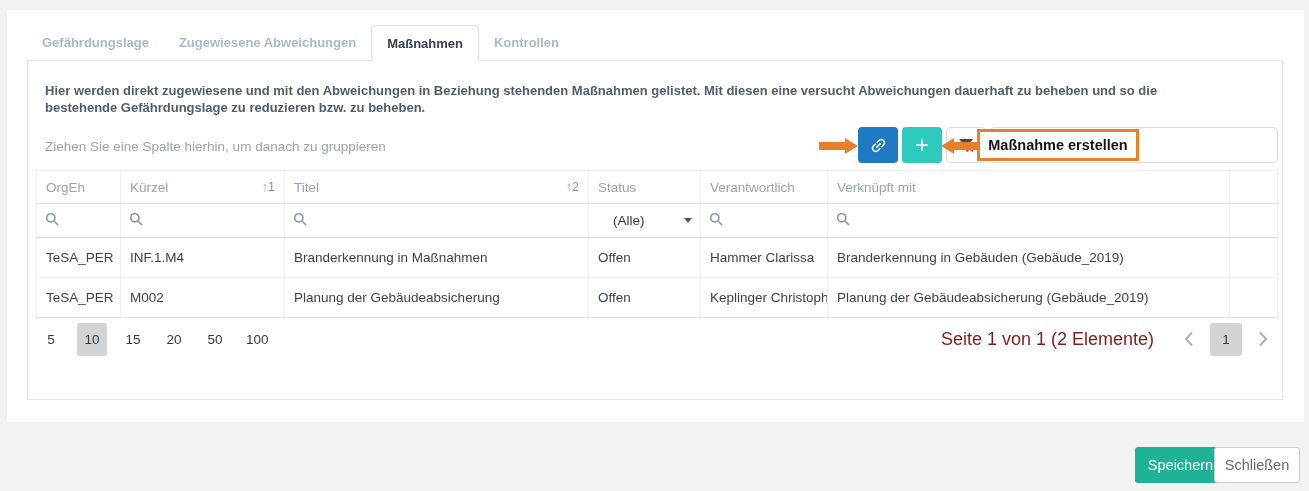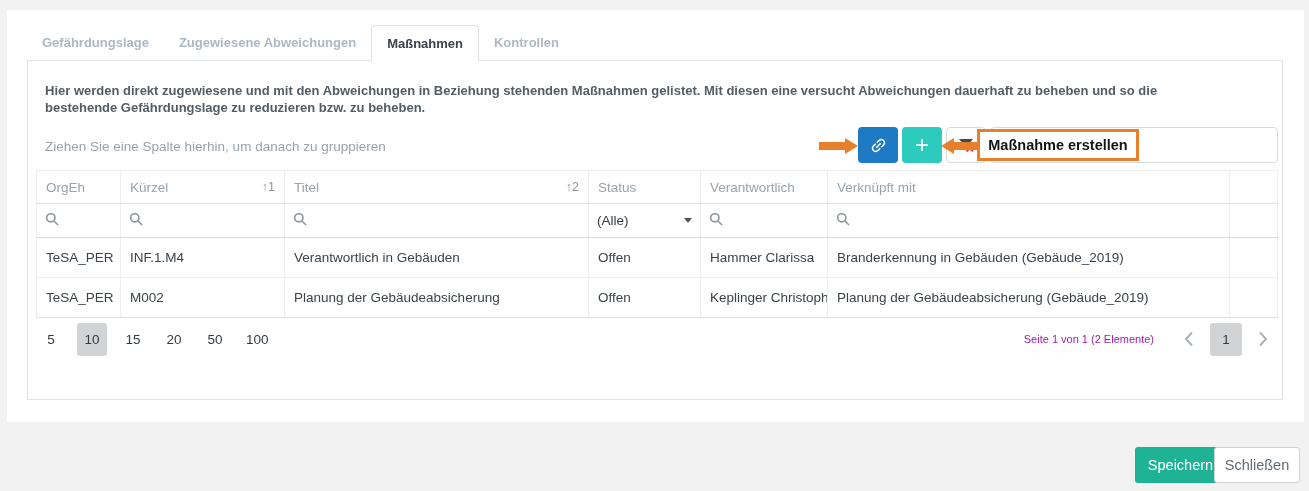--- a/index.html
+++ b/index.html
@@ -29,29 +29,29 @@
   .grid th, .grid td { border-right:1px solid #eceeef; overflow:hidden; white-space:nowrap; text-align:left; font-weight:400; }
   .grid .hrow th { height:33px; color:#9aa3ac; font-size:13.5px; padding:8px 9px; border-bottom:1px solid #dfe2e4; border-top:1px solid #eceeef; }
   .grid .hrow th:first-child { border-left:1px solid #eceeef; }
   .grid .frow td { height:34px; padding:0 8px; border-bottom:1px solid #d8dbdd; }
   .grid .frow td:first-child { border-left:1px solid #eceeef; }
   .grid .drow td { height:40px; padding:0 9px; font-size:13.5px; color:#3a434b; border-bottom:1px solid #eceeef; }
   .grid .drow td:first-child { border-left:1px solid #eceeef; }
   .grid .drow:last-child td { border-bottom:1px solid #dfe2e4; }
   .hcell { display:flex; align-items:center; justify-content:space-between; }
   .sort { font-size:12.5px; color:#8d959c; }
-  .statusfilter { display:flex; align-items:center; justify-content:space-between; color:#333b42; font-size:13.5px; cursor:pointer; }
+  .statusfilter { display:flex; align-items:center; justify-content:space-between; color:#333b42; font-size:13.5px; cursor:pointer;margin-left:16px; }
   .caret { width:0; height:0; border-left:4.5px solid transparent; border-right:4.5px solid transparent; border-top:5px solid #4a545d; }
 
   
   .pager { position:absolute; left:8px; right:6px; top:261px; height:34px; display:flex; align-items:center; }
   .size { min-width:30px; height:33px; line-height:33px; text-align:center; font-size:13.5px; color:#333b42; margin-right:11px; padding:0 5px; border-radius:3px; cursor:pointer; }
   .size.selected { background:#d2d3d4; }
   .pager-right { margin-left:auto; display:flex; align-items:center; }
-  .pager-info { font-size:11px; color:#a21caf; margin-right:22px; }
+  .pager-info { font-size:18px; color:#7f1d1d; margin-right:22px; }
   .nav-chev { width:26px; height:33px; display:flex; align-items:center; justify-content:center; cursor:pointer; }
   .pagenum { width:32px; height:33px; line-height:33px; text-align:center; background:#d2d3d4; border-radius:3px; font-size:13.5px; color:#333b42; margin:0 8px; cursor:pointer; }
 
   
   .btn-save { position:absolute; left:1119px; top:447px; width:91px; height:36px; background:#1eb394; border:none; border-radius:3px; color:#fff; font-size:14.5px; font-family:inherit; cursor:pointer;margin-left:16px; }
   .btn-close { position:absolute; left:1214px; top:447px; width:86px; height:36px; background:#fff; border:1px solid #cdd1d4; border-radius:3px; color:#5f6a73; font-size:14.5px; font-family:inherit; cursor:pointer; }
 
   
   .callout { position:absolute; z-index:10; background:#fff; border:3px solid #e8802b; display:flex; align-items:center; justify-content:center; font-size:14.5px; font-weight:700; color:#141414; }
   .co-assign { left:658px; top:130px; width:161px; height:31px; }
@@ -173,21 +173,21 @@
                 </svg></td>
           <td><svg width="14" height="14" viewBox="0 0 14 14">
                   <circle cx="5.8" cy="5.8" r="4.1" fill="none" stroke="#8d959c" stroke-width="1.6"></circle>
                   <line x1="9" y1="9" x2="13" y2="13" stroke="#8d959c" stroke-width="1.6"></line>
                 </svg></td>
           <td></td>
         </tr>
         <tr class="drow">
           <td>TeSA_PER</td>
           <td>INF.1.M4</td>
-          <td>Verantwortlich in Gebäuden</td>
+          <td>Branderkennung in Maßnahmen</td>
           <td>Offen</td>
           <td>Hammer Clarissa</td>
           <td>Branderkennung in Gebäuden (Gebäude_2019)</td>
           <td></td>
         </tr>
         <tr class="drow">
           <td>TeSA_PER</td>
           <td>M002</td>
           <td>Planung der Gebäudeabsicherung</td>
           <td>Offen</td>

